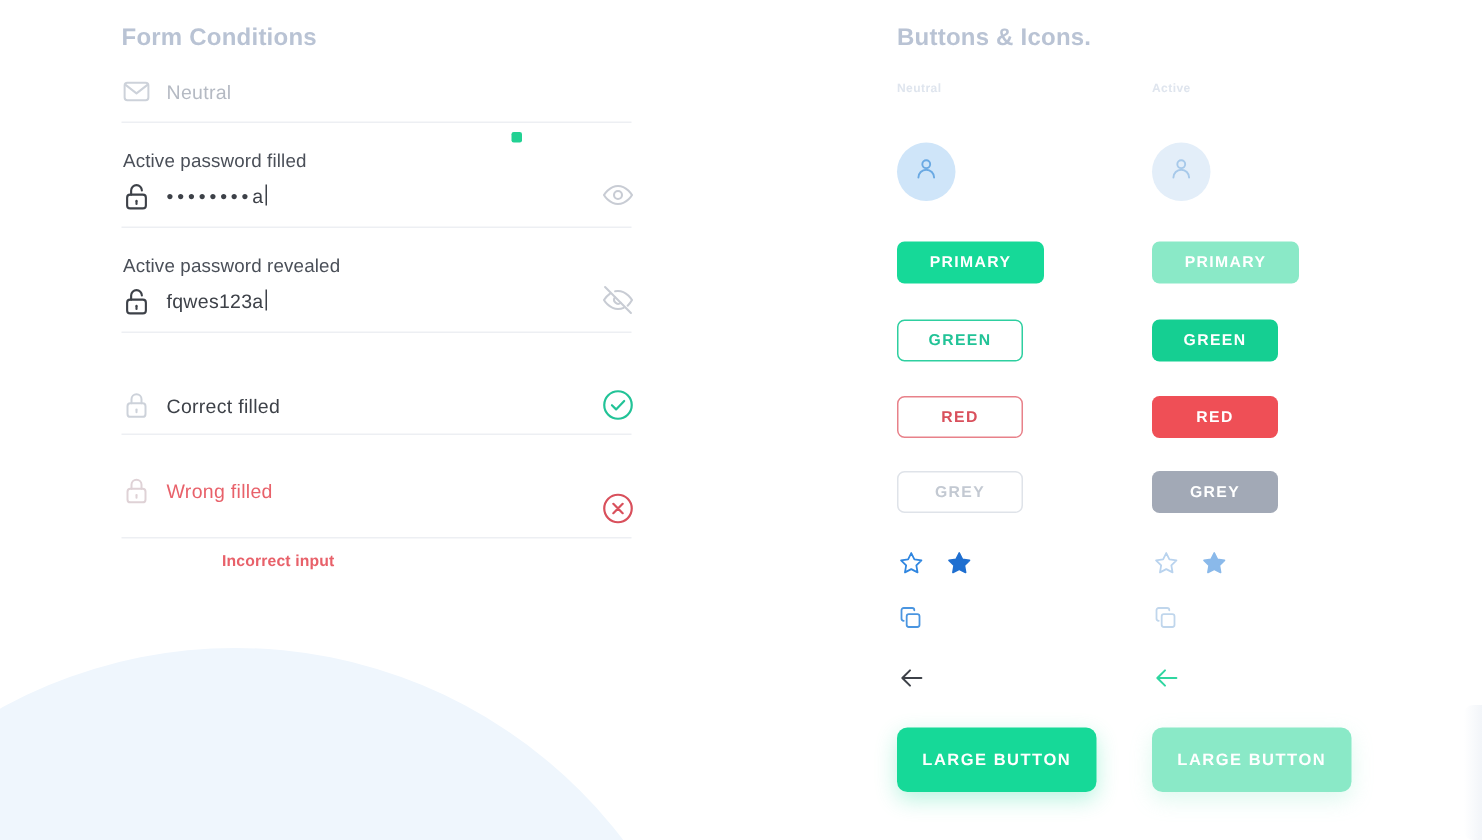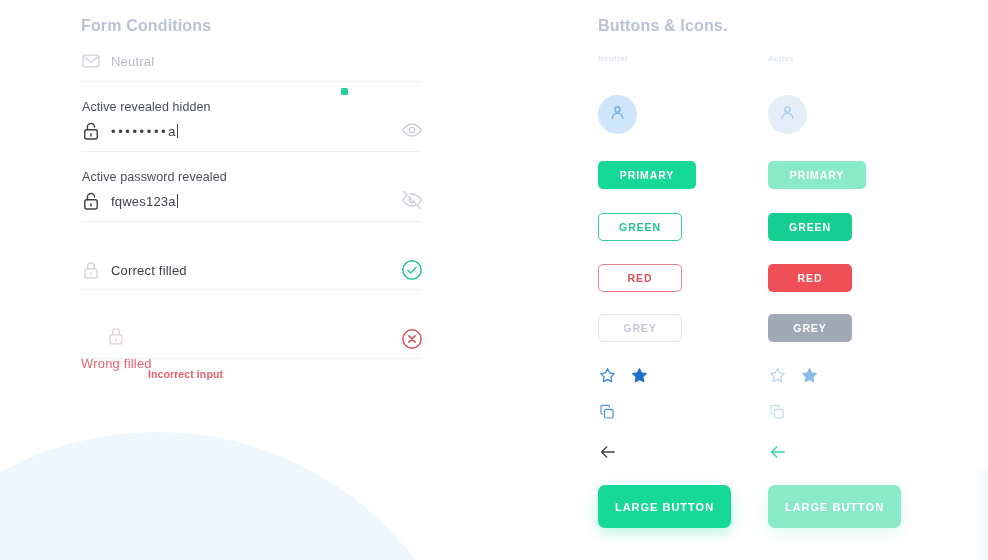--- a/index.html
+++ b/index.html
@@ -196,21 +196,21 @@
             <path d="M3 6.5l9 7 9-7"></path>
           </svg>
         </span>
         <span class="field-text ph">Neutral</span>
       </div>
       <div class="field-line"></div>
     </div>
 
     <div class="field" style="top:100px; height:52px;">
       <div class="green-dot" style="top:-12px; left:260px;"></div>
-      <div class="field-label" style="top:0px;">Active revealed hidden</div>
+      <div class="field-label" style="top:0px;">Active password filled</div>
       <div class="field-row" style="top:18px;">
         <span class="lead-icon">
           <svg viewBox="0 0 24 24" width="20" height="20" fill="none" stroke="#3d4148" stroke-width="1.7" stroke-linecap="round" stroke-linejoin="round">
             <rect x="4.5" y="10.5" width="15" height="11" rx="2.4"></rect>
             <path d="M7.7 10.5V7.2a4.3 4.3 0 0 1 8.6 0"></path>
             <circle cx="12" cy="15.6" r=".95" fill="#3d4148" stroke="none"></circle>
             <path d="M12 16.3v1.6"></path>
           </svg>
         </span>
         <span>
@@ -267,21 +267,21 @@
       <span class="trail-icon" style="top:14px; left:320px;">
         <svg viewBox="0 0 24 24" width="22" height="22" fill="none" stroke="#22c397" stroke-width="1.6" stroke-linecap="round" stroke-linejoin="round">
           <circle cx="12" cy="12" r="10"></circle>
           <path d="M7.6 12.2l3 3 5.9-6.1"></path>
         </svg>
       </span>
       <div class="field-line"></div>
     </div>
 
     <div class="field" style="top:314px; height:45px;">
-      <div class="field-row" style="top:12px;flex-direction:column;">
+      <div class="field-row" style="top:0;">
         <span class="lead-icon">
           <svg viewBox="0 0 24 24" width="20" height="20" fill="none" stroke="#dfd2d6" stroke-width="1.6" stroke-linecap="round" stroke-linejoin="round">
             <rect x="4.8" y="10.6" width="14.4" height="10.8" rx="2.3"></rect>
             <path d="M8 10.6V7.4a4 4 0 0 1 8 0v3.2"></path>
             <circle cx="12" cy="15.6" r=".9" fill="#dfd2d6" stroke="none"></circle>
             <path d="M12 16.3v1.5"></path>
           </svg>
         </span>
         <span class="field-text" style="color:#e8616a;">Wrong filled</span>
       </div>

